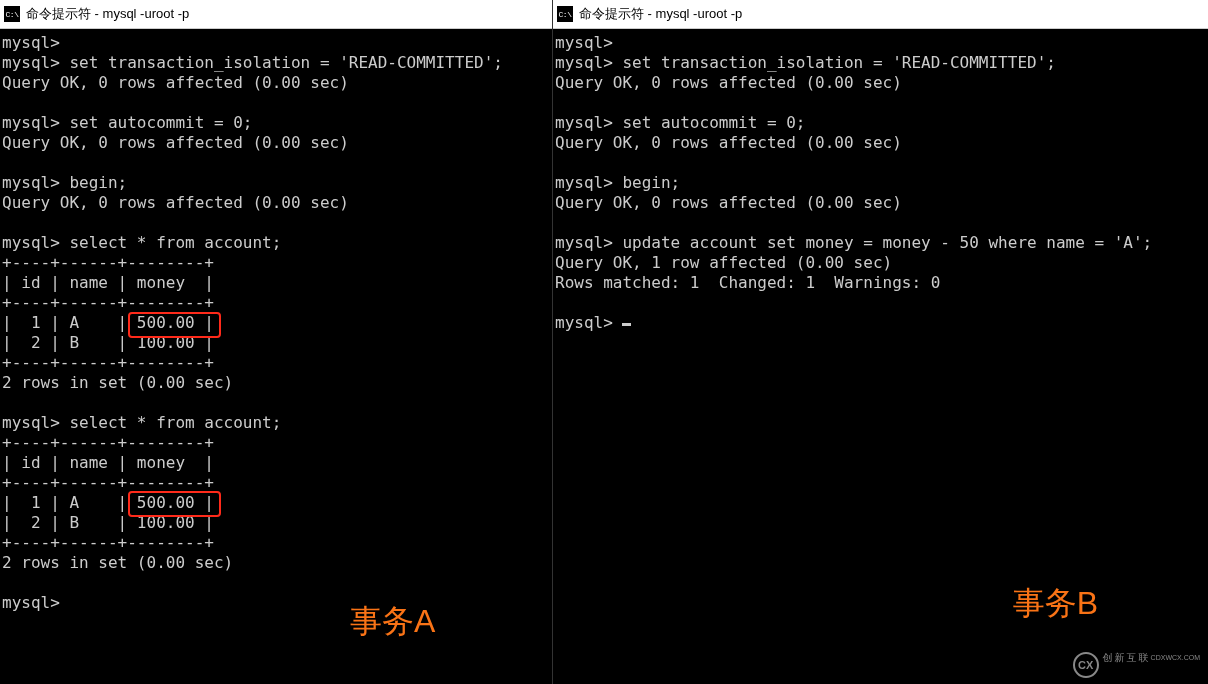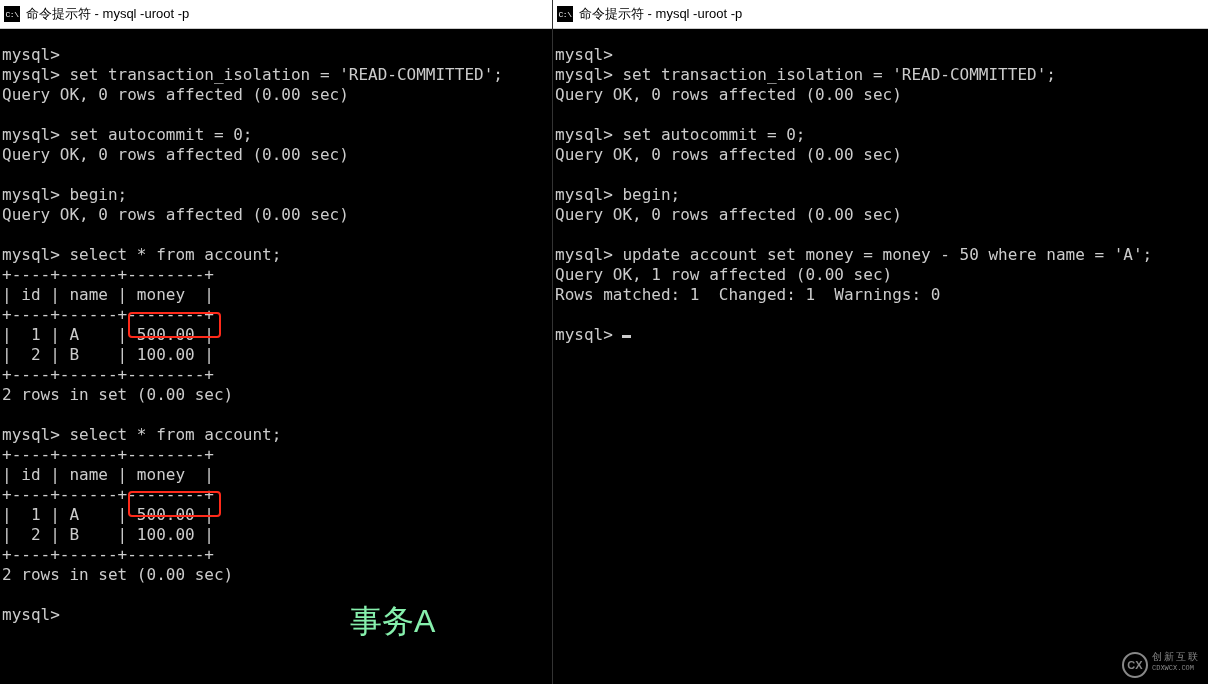--- a/index.html
+++ b/index.html
@@ -47,36 +47,36 @@
     color: #fff;
     font-size: 8px;
     display: inline-flex;
     align-items: center;
     justify-content: center;
     letter-spacing: -0.5px;
     font-family: "Courier New", monospace;
   }
   .term {
     color: #ccc;
-    padding: 16px 2px;
+    padding: 4px 2px;
     line-height: 20px;
     white-space: pre;
     font-family: "Consolas", "SimSun", monospace;
     font-size: 16px;
     position: relative;
   }
   .highlight-box {
     position: absolute;
     border: 2px solid #ff2a1a;
     border-radius: 4px;
     pointer-events: none;
   }
   .label-txn {
     position: absolute;
-    color: #86efac;
+    color: #f97316;
     font-family: "Microsoft YaHei", "SimHei", sans-serif;
     font-size: 32px;
     font-weight: 500;
   }
   .watermark {
     position: absolute;
     right: 8px;
     bottom: 6px;
     display: flex;
     gap: 4px;
@@ -89,21 +89,21 @@
     width: 22px;
     height: 22px;
     border: 2px solid #888;
     border-radius: 50%;
     display: inline-flex;
     align-items: center;
     justify-content: center;
     font-size: 11px;
     font-weight: bold;
   }
-  .watermark .wm-text { display: flex; flex-direction: column; line-height: 11px; font-size: 10px; letter-spacing: 2px; font-family: Liberation Mono, monospace; }
+  .watermark .wm-text { display: flex; flex-direction: row; line-height: 11px; font-size: 10px; letter-spacing: 2px; }
   .cursor {
     display: inline-block;
     width: 9px;
     height: 3px;
     background: #ccc;
     vertical-align: baseline;
     margin-bottom: 2px;
   }
 </style>
 </head>
@@ -161,20 +161,21 @@
 Query OK, 0 rows affected (0.00 sec)
 
 mysql&gt; begin;
 Query OK, 0 rows affected (0.00 sec)
 
 mysql&gt; update account set money = money - 50 where name = 'A';
 Query OK, 1 row affected (0.00 sec)
 Rows matched: 1  Changed: 1  Warnings: 0
 
 mysql&gt; <span class="cursor"></span></div>
+  <div class="label-txn" style="right:110px; top:582px;">事务B</div>
 </div>
 
 <div class="watermark">
   <span class="wm-icon">CX</span>
   <span class="wm-text">
     <span>创新互联</span>
     <span style="letter-spacing:0; font-size:7px;">CDXWCX.COM</span>
   </span>
 </div>
 

